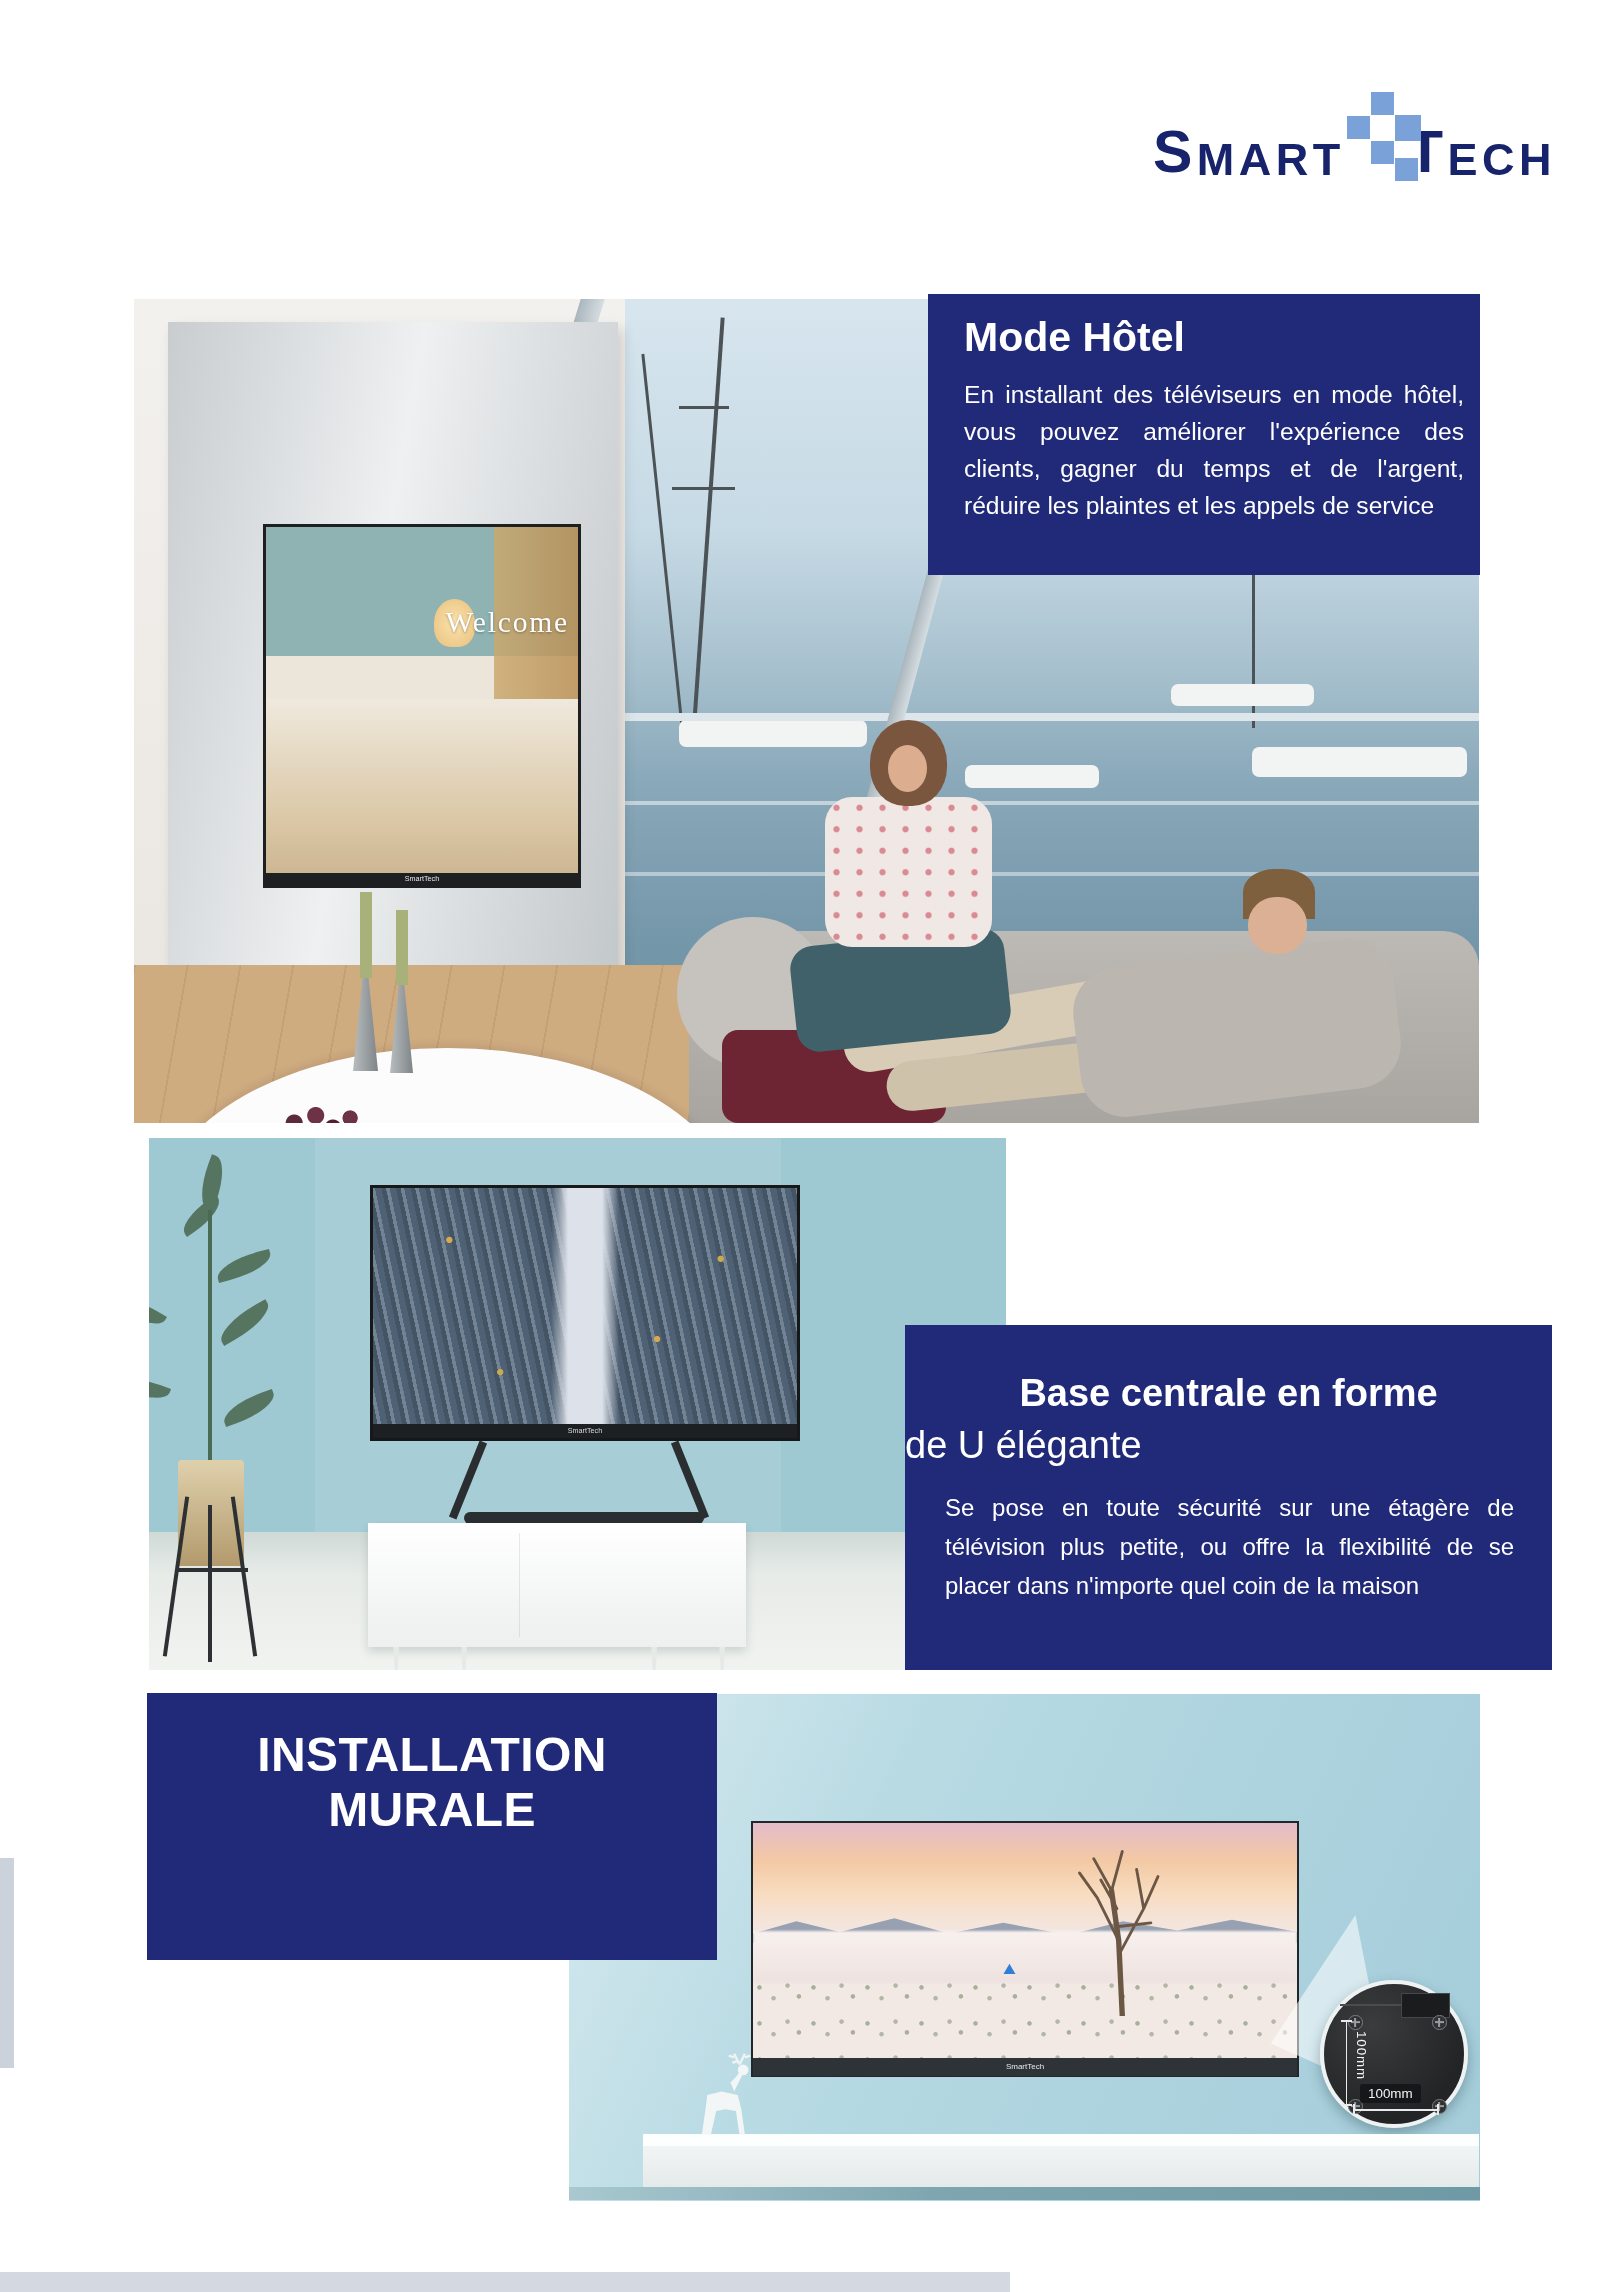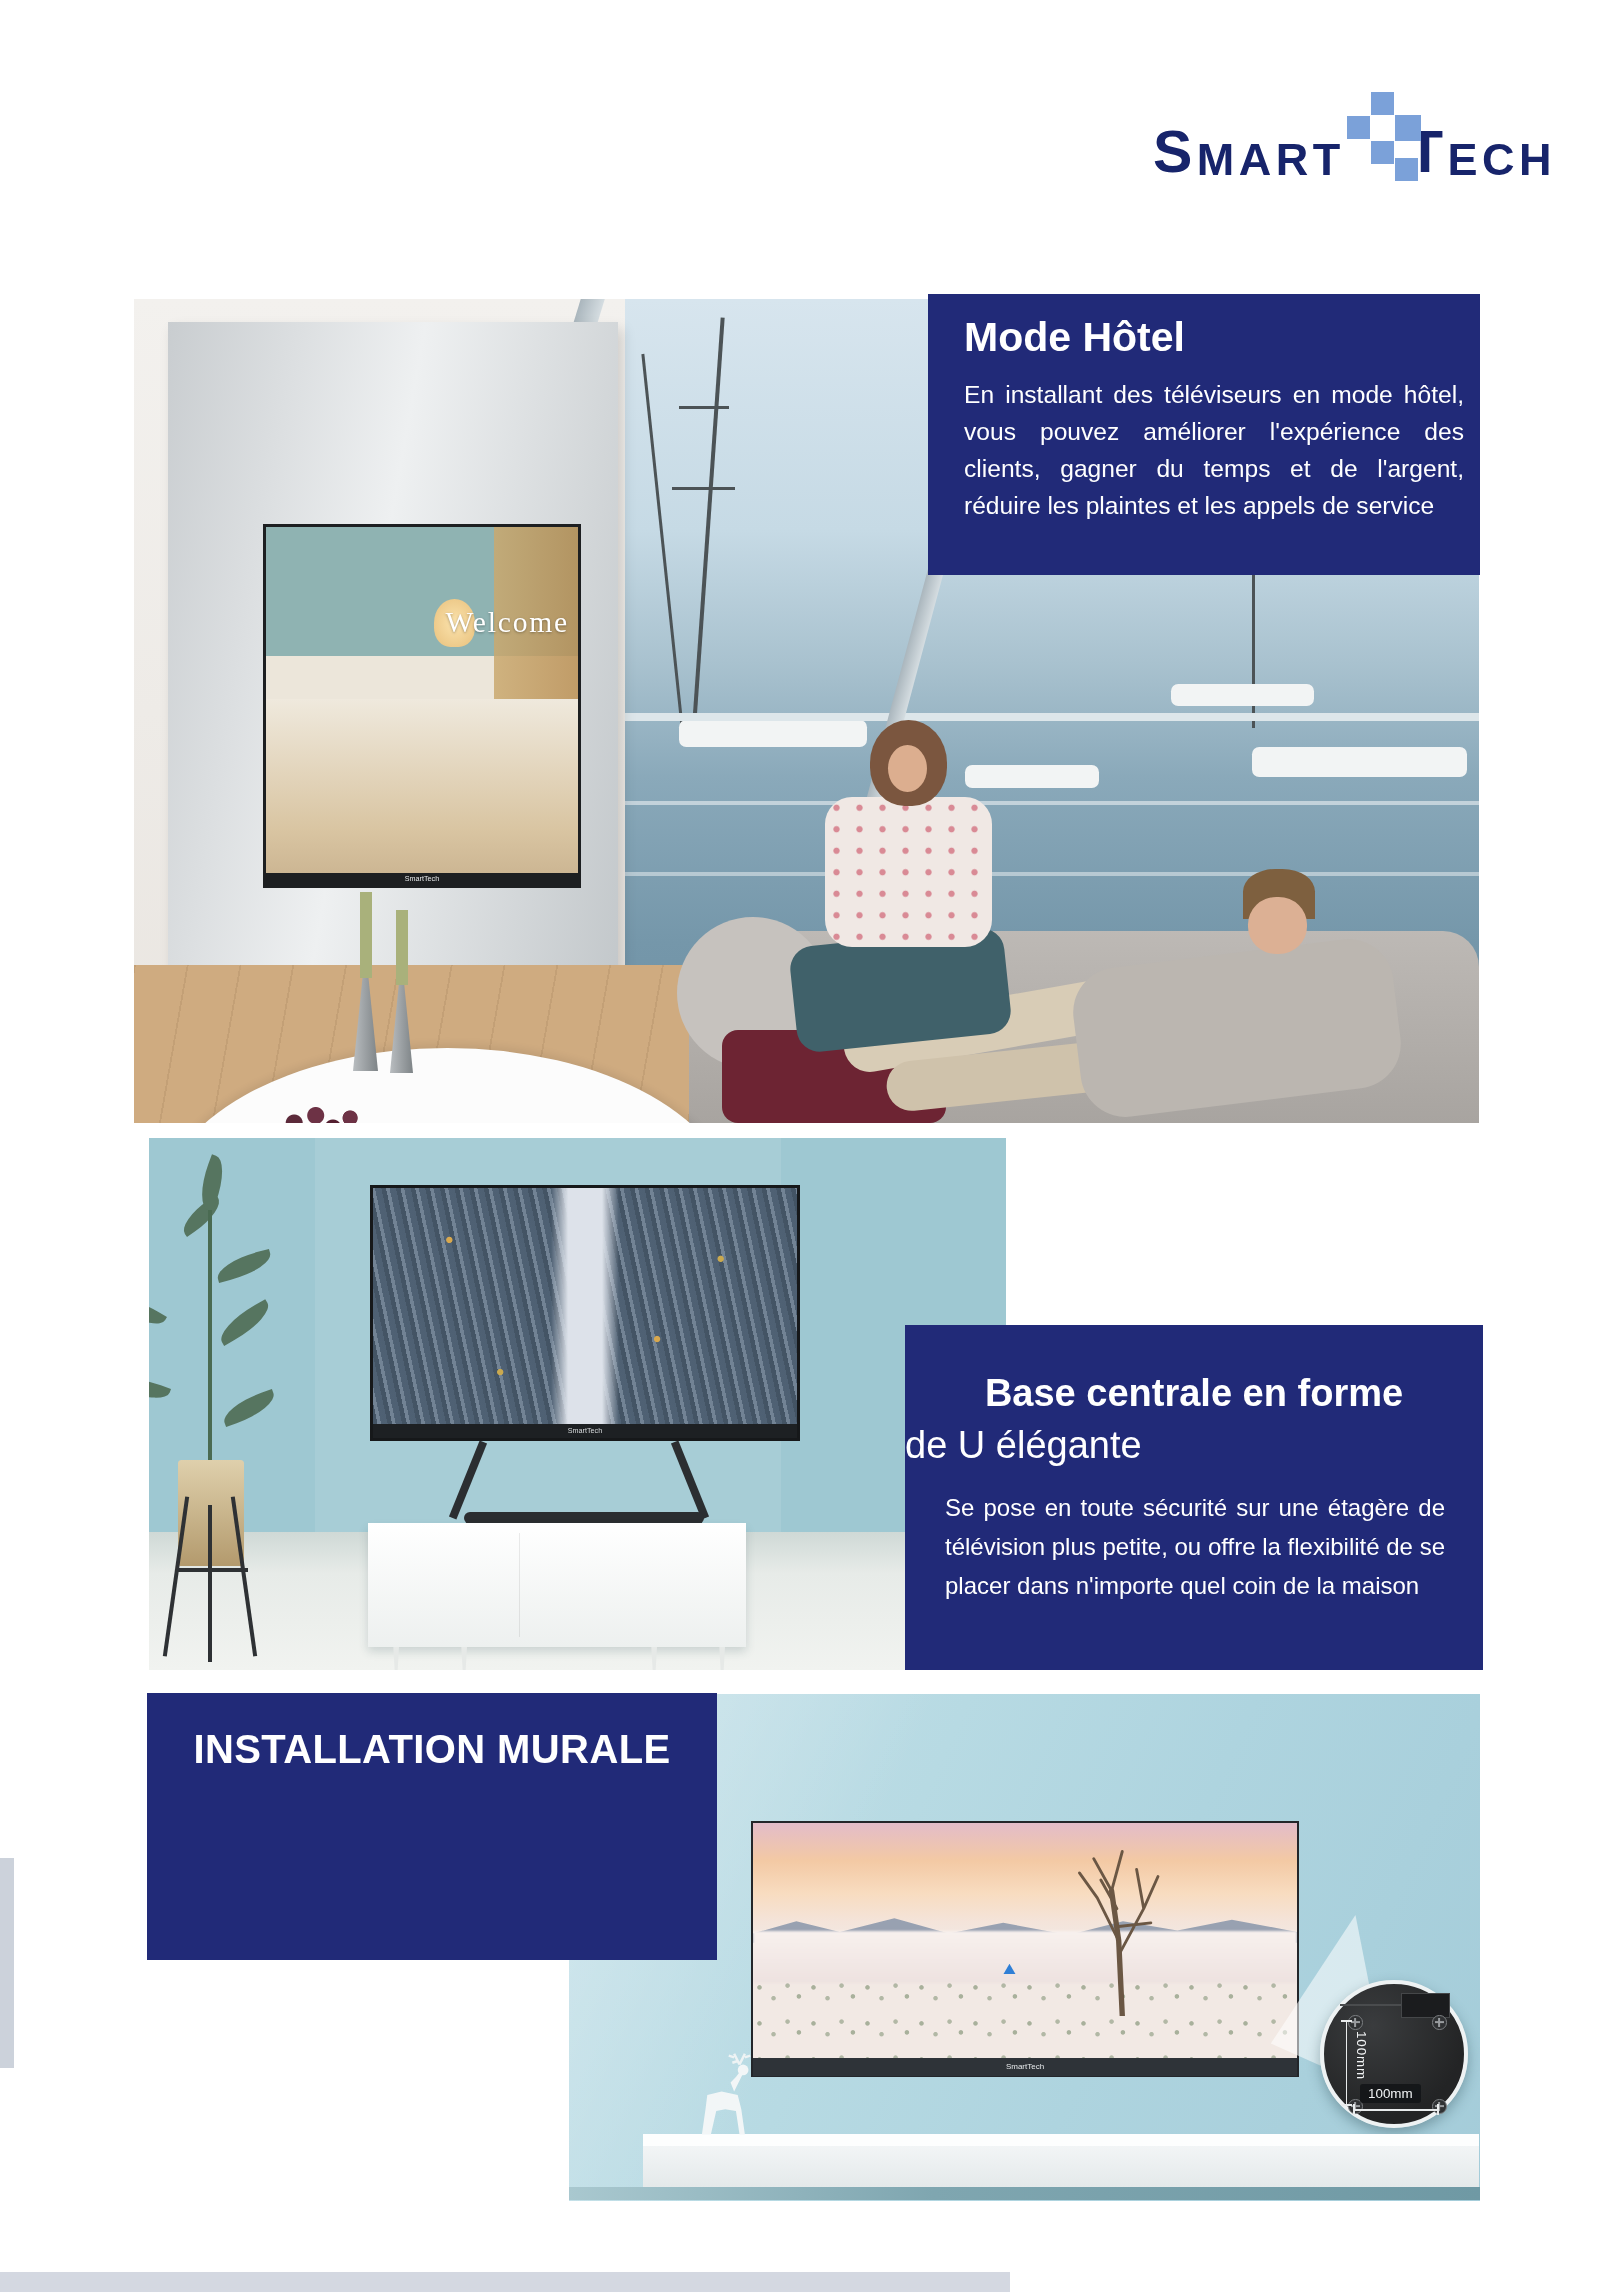--- a/index.html
+++ b/index.html
@@ -129,26 +129,26 @@
   .p3-shelf-top{left:74px;top:440px;width:836px;height:12.5px;background:#fdfefe;}
   .p3-shelf{left:74px;top:452px;width:836px;height:41px;background:linear-gradient(180deg,#f2f5f6,#e4e9ea);}
   .p3-shadow{left:0;top:493px;width:911px;height:13.4px;background:linear-gradient(90deg,#a9c8cf,#7fa6b0 40%,#6f99a4);}
   .deer{left:115px;top:358px;}
 
   
   .bluebox{background:#212a78;color:#ffffff;}
   #box1{left:928px;top:294px;width:552px;height:281px;}
   #box1 .title{position:absolute;left:36px;top:19.7px;font-size:41px;font-weight:700;}
   #box1 .body{position:absolute;left:36px;right:16px;top:82px;font-size:24.6px;line-height:37px;text-align:justify;}
-  #box2{left:905px;top:1325px;width:578px;height:345px;}
+  #box2{left:905px;top:1325px;width:647px;height:345px;}
   #box2 .t1{position:absolute;left:0;right:0;top:47px;text-align:center;font-size:38px;font-weight:700;}
   #box2 .t2{position:absolute;left:0;right:0;top:99px;font-size:38px;font-weight:400;}
   #box2 .body{position:absolute;left:40px;right:38px;top:163px;font-size:24px;line-height:39px;text-align:justify;}
   #box3{left:147px;top:1693px;width:570px;height:267px;}
-  #box3 .t1{position:absolute;left:0;right:0;top:34px;text-align:center;font-size:40px;font-weight:700;letter-spacing:0.4px;}
+  #box3 .t1{position:absolute;left:0;right:0;top:34px;text-align:center;font-size:48px;font-weight:700;letter-spacing:0.4px;}
   #box3 .t2{position:absolute;left:0;right:0;top:91px;text-align:center;font-size:30px;font-weight:700;}
   #box3 .body{position:absolute;left:34px;right:32px;top:147px;font-size:22px;line-height:40px;text-align:justify;}
 
   
   .left-sliver{left:0;top:1858px;width:14.3px;height:210px;background:#ccd2db;}
   .bottom-band{left:0;top:2272px;width:1010px;height:20.6px;background:#d4d8e1;}
 </style>
 </head>
 <body>
 

